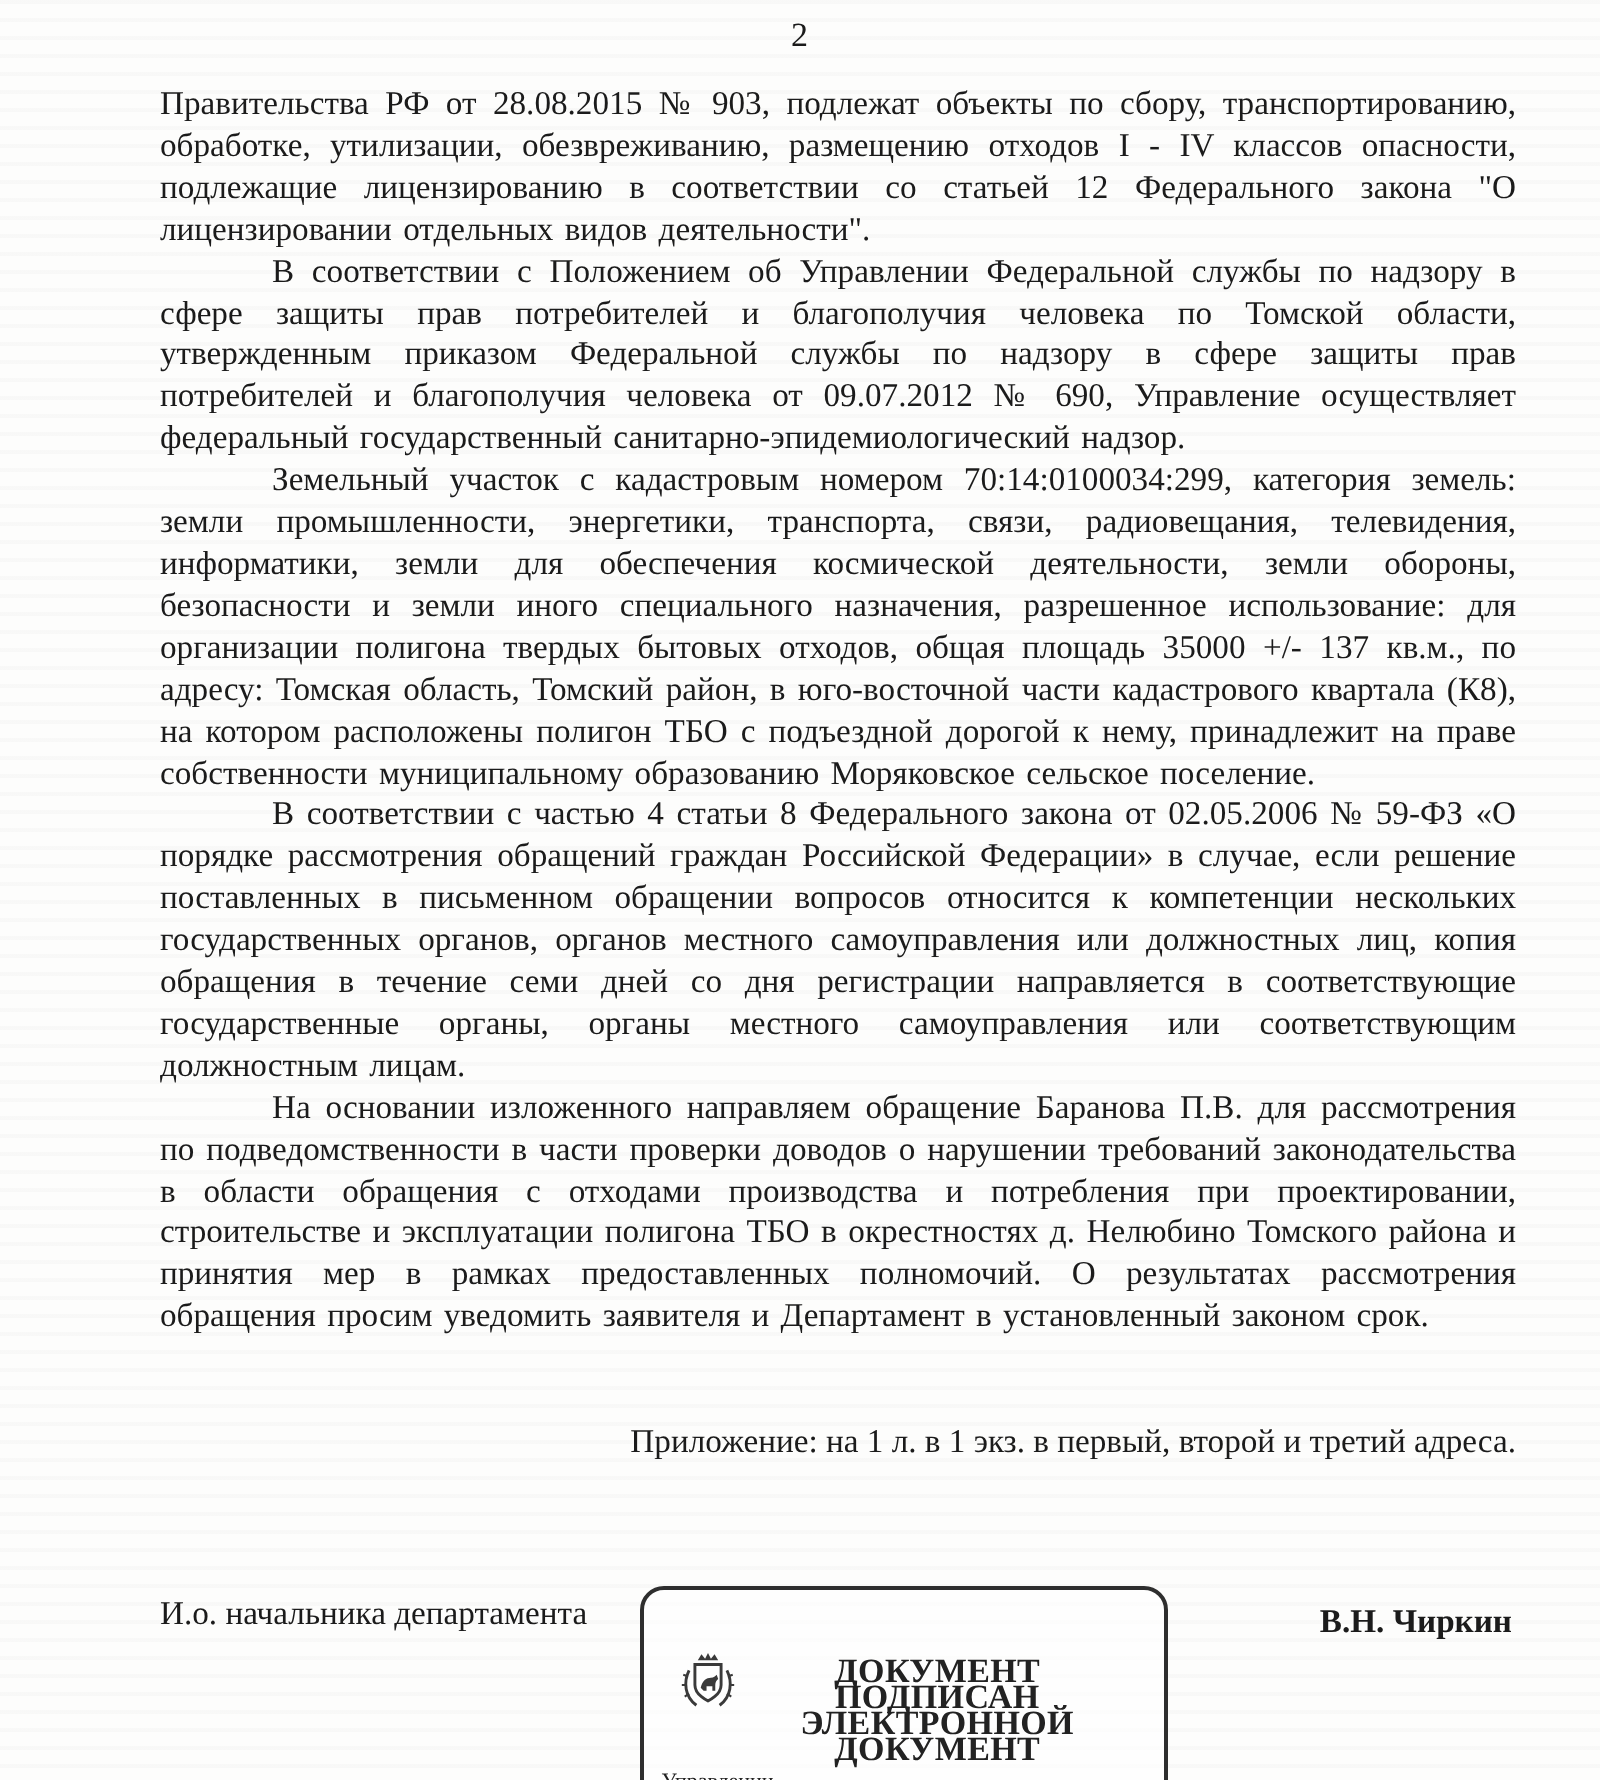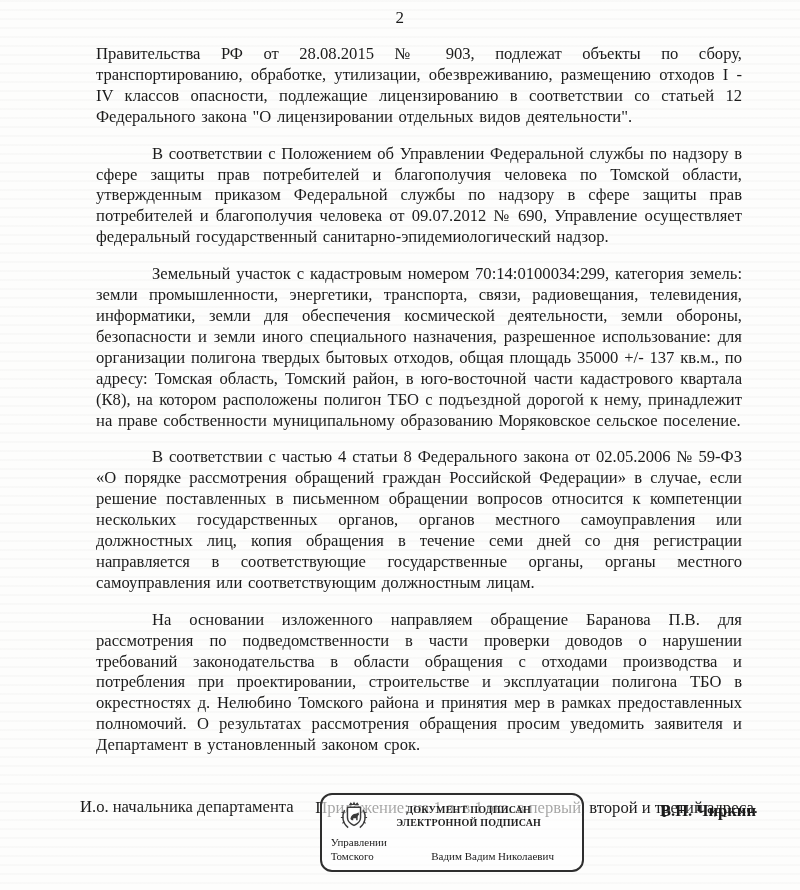--- a/index.html
+++ b/index.html
@@ -29,21 +29,21 @@
     padding-top: 8px;
     letter-spacing: 0.5px;
   }
   .body-text {
     margin: 14px 42px 0 80px;
     font-size: 16.6px;
     line-height: 20.9px;
     text-align: justify;
   }
   .body-text p {
-    margin: 16px;
+    margin: 0;
     text-indent: 56px;
     word-spacing: 1.5px;
   }
   .body-text p.no-indent {
     text-indent: 0;
   }
   .attachment-line {
     margin: 42px 42px 0 80px;
     font-size: 16.6px;
     text-align: right;
@@ -92,24 +92,25 @@
   .stamp-emblem {
     width: 30px;
     height: 32px;
     margin-left: 8px;
     flex-shrink: 0;
   }
   .stamp-title {
     flex: 1;
     text-align: center;
     font-weight: bold;
-    font-size: 10px;
+    font-size: 17px;
     line-height: 13px;
     letter-spacing: 0.2px;
     padding-right: 4px;
+    margin-top: 29px;
   }
   .stamp-cert-label {
     margin-top: 4px;
   }
   .stamp-cert-value {
     letter-spacing: 0.2px;
   }
   .stamp-kv {
     display: flex;
   }
@@ -151,21 +152,21 @@
           <path d="M6 18 l-3 -1 M5 24 l-3 0 M7 30 l-3 2 M34 18 l3 -1 M35 24 l3 0 M33 30 l3 2" stroke="#3a3a3a" stroke-width="1.4"></path>
 
           <path d="M13 7 l2.5 -4 2.5 3 2 -4 2 4 2.5 -3 2.5 4 z" fill="#3a3a3a"></path>
 
           <path d="M11 10 h18 v14 c0 7 -9 11 -9 11 c0 0 -9 -4 -9 -11 z" stroke="#3a3a3a" stroke-width="2" fill="#fff"></path>
 
           <path d="M15 26 c1 -5 4 -7 7 -7 c2 0 3 -1 4 -2 l1 3 c-1 1 -2 2 -2 4 l0 4 l-2 0 l0 -3 l-4 0 l0 3 l-2 0 z" fill="#3a3a3a"></path>
         </svg>
         <div class="stamp-title">
           <div>ДОКУМЕНТ ПОДПИСАН</div>
-          <div>ЭЛЕКТРОННОЙ ПОДПИСАН</div>
+          <div>ЭЛЕКТРОННОЙ ДОКУМЕНТ</div>
         </div>
       </div>
 
       <div class="stamp-cert-label">Управлении</div>
 
       <div class="stamp-kv">
         <span class="k">Томского</span>
         <span class="v">Вадим Вадим Николаевич</span>
       </div>
 

